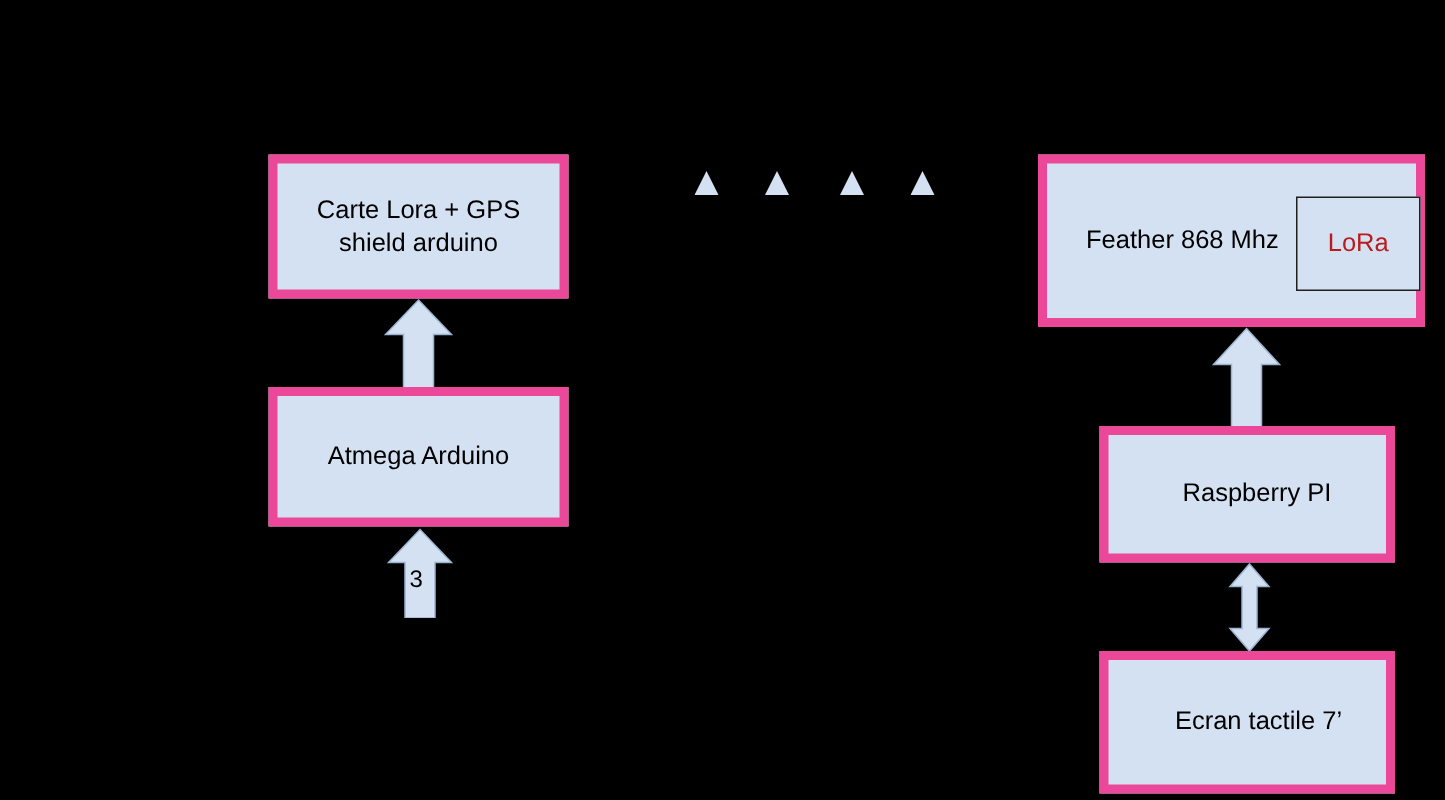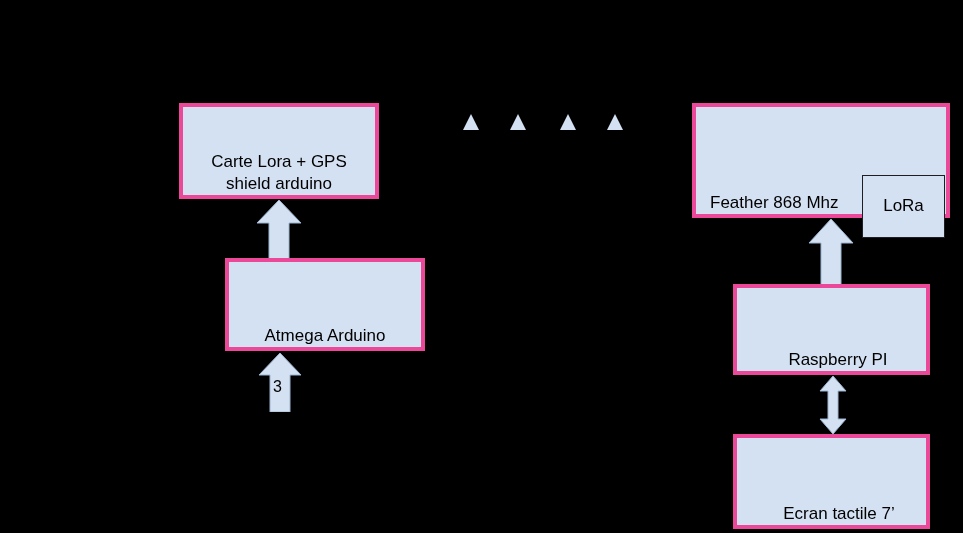--- a/index.html
+++ b/index.html
@@ -12,52 +12,51 @@
     width: 963px;
     height: 533px;
     background: #000000;
     overflow: hidden;
     font-family: "Liberation Sans", sans-serif;
   }
   .node {
     position: absolute;
     box-sizing: border-box;
     background: #d4e1f2;
-    border: 4px solid #ec4899;
+    border: 6px solid #ec4899;
     color: #000000;
     display: flex;
-    align-items: flex-end;
+    align-items: center;
     justify-content: center;
     text-align: center;
     font-size: 17px;
     line-height: 1.3;
     font-family: "Liberation Sans", sans-serif;
     user-select: none;
   }
   .node-label {
     display: block;
     white-space: pre-line;
   }
   
   .node.feather {
     justify-content: flex-start;
-    padding-left: 14px;
+    padding-left: 26px;
   }
   .inner-node {
     position: absolute;
     box-sizing: border-box;
     background: #d4e1f2;
     border: 1.5px solid #1f1f1f;
     display: flex;
     align-items: center;
     justify-content: center;
     font-size: 17px;
-    color: #000000;
+    color: #b91c1c;
     font-family: "Liberation Sans", sans-serif;
-    margin-top: 46px;
   }
   .arrow {
     position: absolute;
   }
   .arrow svg { display: block; }
   .edge-label {
     position: absolute;
     font-size: 16px;
     color: #000000;
     font-family: "Liberation Sans", sans-serif;
@@ -77,21 +76,21 @@
     <span class="node-label">Carte Lora + GPS
 shield arduino</span>
   </div>
 
   <div class="arrow" style="left:256px; top:199px;">
     <svg width="46" height="60" viewBox="0 0 46 60" aria-hidden="true">
       <polygon points="23,1 45,24 33,24 33,60 13,60 13,24 1,24" fill="#d4e1f2" stroke="#9bb4d0" stroke-width="1"></polygon>
     </svg>
   </div>
 
-  <div class="node" style="left:179px; top:258px; width:200px; height:93px;margin-left:46px;">
+  <div class="node" style="left:179px; top:258px; width:200px; height:93px;">
     <span class="node-label">Atmega Arduino</span>
   </div>
 
   <div class="arrow" style="left:258px; top:352px;">
     <svg width="44" height="60" viewBox="0 0 44 60" aria-hidden="true">
       <polygon points="22,1 43,23 32,23 32,60 12,60 12,23 1,23" fill="#d4e1f2" stroke="#9bb4d0" stroke-width="1"></polygon>
     </svg>
   </div>
 
   <div class="edge-label" style="left:273px; top:378px;">3</div>

